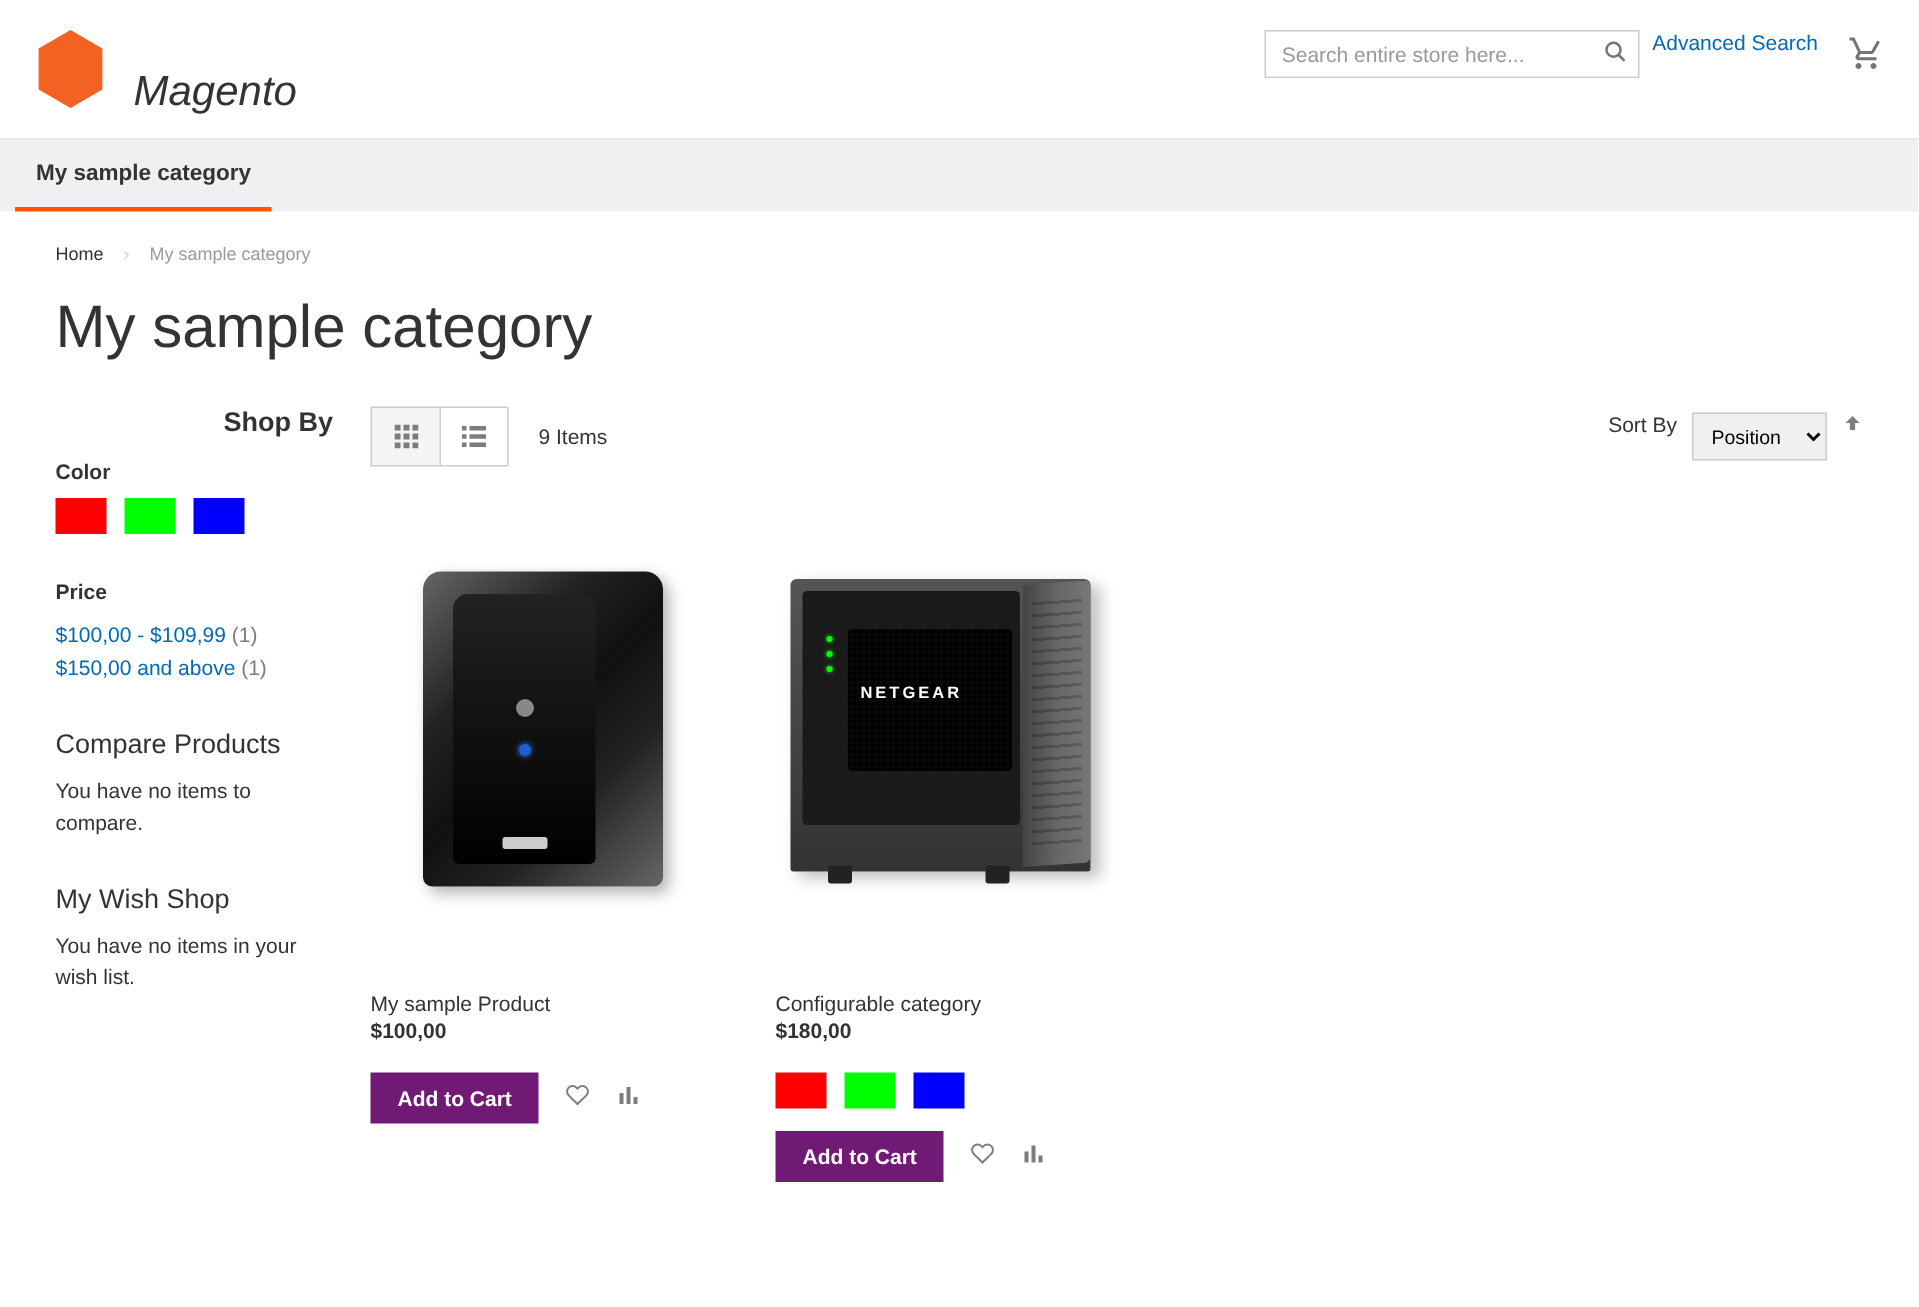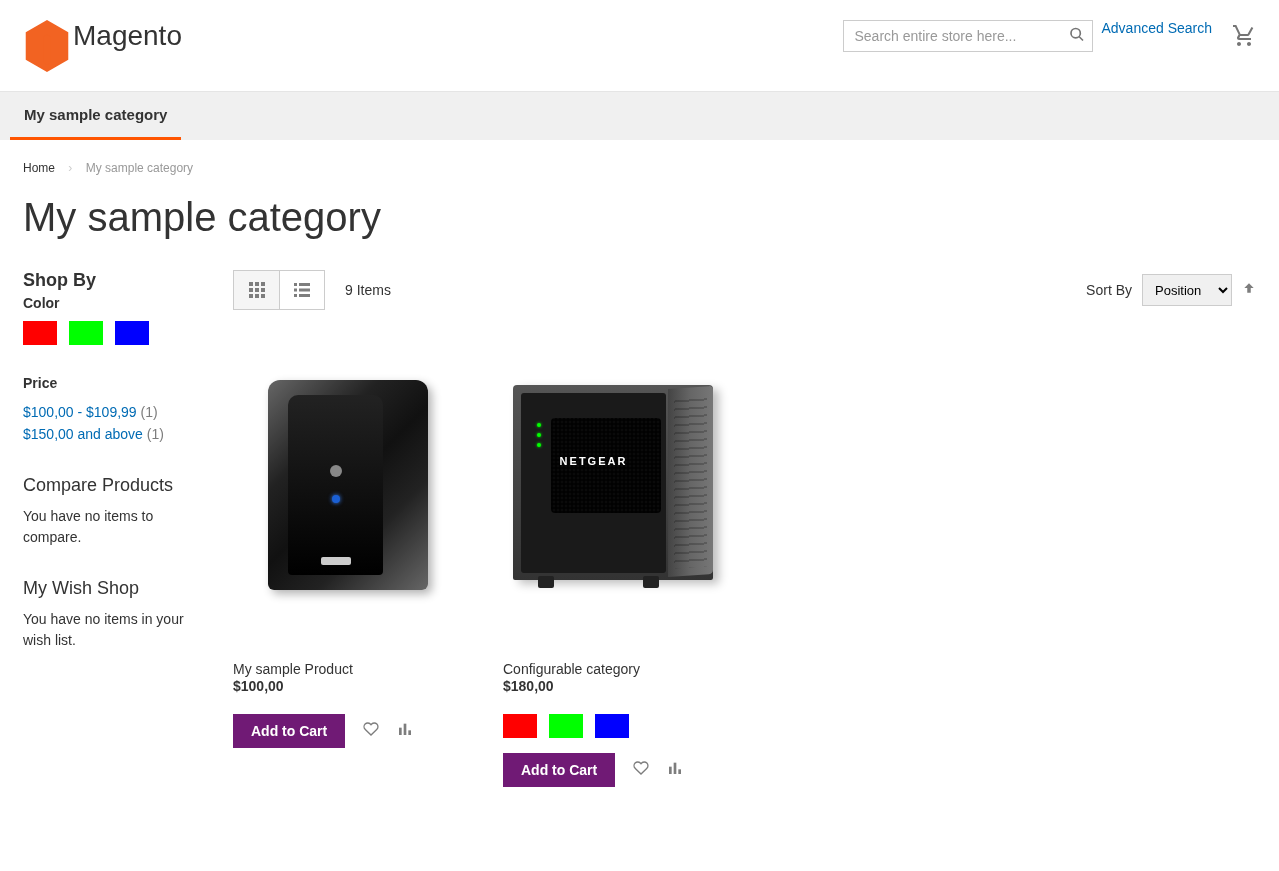--- a/index.html
+++ b/index.html
@@ -1,47 +1,47 @@
 <!DOCTYPE html>
 <html><head>
 <meta charset="utf-8">
 <style>
 * { margin: 0; padding: 0; box-sizing: border-box; }
 body { font-family: 'Helvetica Neue', Helvetica, Arial, sans-serif; color: #333; background: #fff; }
 a { text-decoration: none; color: #006bb4; }
 
 .header { padding: 20px 23px 15px; display: flex; justify-content: space-between; align-items: flex-start; }
-.logo { display: flex; align-items: flex-start; gap: 2px; }
+.logo { display: flex; align-items: flex-end; gap: 18px; font-style: italic; }
 .logo-icon svg { width: 48px; height: 52px; }
 .logo-text { font-size: 28px; color: #333; font-weight: 400; }
 
 .header-right { display: flex; align-items: flex-start; gap: 20px; }
 .search-wrap { display: flex; flex-direction: row; gap: 8px; justify-content: flex-end; }
 .search-box { position: relative; width: 250px; }
 .search-input { width: 100%; height: 32px; border: 1px solid #ccc; padding: 0 35px 0 10px; font-size: 14px; color: #333; }
 .search-input::placeholder { color: #999; }
 .search-btn { position: absolute; right: 8px; top: 50%; transform: translateY(-50%); background: none; border: none; cursor: pointer; color: #757575; }
 .adv-search { font-size: 14px; }
 .cart-icon { color: #757575; cursor: pointer; margin-top: 4px; }
 
 .nav-bar { background: #f0f0f0; border-top: 1px solid #e5e5e5; padding: 0 10px; }
 .nav-item { display: inline-block; padding: 14px 14px; font-weight: 700; font-size: 15px; color: #333; border-bottom: 3px solid #ff5501; }
 
-.main { max-width: 1280px; margin: 0 auto; padding: 15px 23px 40px; }
+.main { max-width: 1280px; margin: 0 auto; padding: 15px 37px 40px; }
 .breadcrumb { font-size: 12px; color: #999; padding: 6px 0 0; }
 .breadcrumb .home { color: #333; }
 .breadcrumb .sep { margin: 0 10px; color: #ccc; }
 
 .page-title { font-size: 40px; font-weight: 300; color: #333; margin: 20px 0 30px; }
 
 .columns { display: flex; gap: 25px; }
 .sidebar { width: 185px; flex-shrink: 0; }
 .content { flex: 1; }
 
-.shop-by { font-size: 18px; font-weight: 700; margin-bottom: 4px; }
+.shop-by { font-size: 18px; font-weight: 700; margin-bottom: 14px; text-align: right; }
 .filter-title { font-size: 14px; font-weight: 700; margin-bottom: 10px; }
 .swatch-row { display: flex; gap: 12px; margin-bottom: 30px; }
 .swatch { width: 34px; height: 24px; cursor: pointer; }
 .swatch-red { background: #ff0000; }
 .swatch-green { background: #00ff00; }
 .swatch-blue { background: #0000ff; }
 
 .price-list { list-style: none; margin-bottom: 30px; }
 .price-list li { padding: 3px 0; font-size: 14px; }
 .price-list .count { color: #7d7d7d; }
@@ -50,21 +50,21 @@
 .block-empty { font-size: 14px; color: #333; line-height: 1.5; margin-bottom: 30px; }
 
 .toolbar { display: flex; align-items: center; justify-content: space-between; margin-bottom: 30px; }
 .toolbar-left { display: flex; align-items: center; gap: 20px; }
 .view-modes { display: flex; border: 1px solid #ccc; }
 .view-mode { width: 45px; height: 38px; display: flex; align-items: center; justify-content: center; cursor: pointer; color: #7d7d7d; }
 .view-mode.active { background: #f5f5f5; }
 .view-mode + .view-mode { border-left: 1px solid #ccc; }
 .item-count { font-size: 14px; color: #333; }
 
-.toolbar-right { display: flex; align-items: center; gap: 10px; }
+.toolbar-right { display: flex; gap: 10px; }
 .sort-label { font-size: 14px; }
 .sort-select { height: 32px; border: 1px solid #ccc; padding: 0 8px; font-size: 13px; background: #f0f0f0; min-width: 90px; }
 .sort-dir { color: #7d7d7d; cursor: pointer; }
 
 .products { display: grid; grid-template-columns: repeat(4, 1fr); gap: 30px; }
 .product { }
 .product-img { width: 240px; height: 300px; display: flex; align-items: center; justify-content: center; margin-bottom: 20px; }
 .product-name { font-size: 14px; color: #333; margin-bottom: 10px; }
 .product-price { font-size: 14px; font-weight: 700; margin-bottom: 20px; }
 .product-swatches { display: flex; gap: 12px; margin-bottom: 15px; }
@@ -74,21 +74,21 @@
 
 .device1 { width: 170px; height: 220px; position: relative; }
 .device1-body { width: 160px; height: 210px; background: linear-gradient(135deg, #666 0%, #222 30%, #111 50%, #222 70%, #666 100%); border-radius: 12px 12px 6px 6px; position: relative; box-shadow: 4px 4px 10px rgba(0,0,0,0.3); }
 .device1-front { position: absolute; left: 20px; top: 15px; width: 95px; height: 180px; background: linear-gradient(180deg, #222, #000); border-radius: 10px 10px 4px 4px; }
 .device1-dot1 { position: absolute; left: 50%; top: 70px; transform: translateX(-50%); width: 12px; height: 12px; background: #888; border-radius: 50%; }
 .device1-dot2 { position: absolute; left: 50%; top: 100px; transform: translateX(-50%); width: 8px; height: 8px; background: #1a5fd4; border-radius: 50%; box-shadow: 0 0 4px #3a7ff4; }
 .device1-usb { position: absolute; left: 50%; bottom: 10px; transform: translateX(-50%); width: 30px; height: 8px; background: #ccc; border-radius: 2px; }
 
 .device2 { width: 220px; height: 210px; position: relative; }
 .device2-body { width: 200px; height: 195px; background: linear-gradient(180deg, #555, #333); position: relative; border-radius: 4px 4px 2px 2px; box-shadow: 6px 4px 10px rgba(0,0,0,0.25); }
-.device2-front { position: absolute; left: 8px; top: 8px; width: 145px; height: 180px; background: #1a1a1a; border-radius: 3px; }
+.device2-front { position: absolute; left: 8px; top: 8px; width: 145px; height: 156px; background: #1a1a1a; border-radius: 3px; }
 .device2-mesh { position: absolute; left: 30px; top: 25px; width: 110px; height: 95px; background: repeating-linear-gradient(0deg, #111 0px, #111 2px, #333 2px, #333 4px), repeating-linear-gradient(90deg, #111 0px, #111 2px, #333 2px, #333 4px); background-blend-mode: multiply; border-radius: 4px; }
 .device2-label { position: absolute; left: 50%; top: 62px; transform: translateX(-50%); color: #fff; font-size: 11px; font-weight: bold; letter-spacing: 2px; z-index: 2; }
 .device2-led { position: absolute; left: 16px; top: 30px; width: 4px; height: 4px; background: #0f0; border-radius: 50%; box-shadow: 0 0 3px #0f0; }
 .device2-side { position: absolute; right: 0; top: 4px; width: 45px; height: 188px; background: linear-gradient(90deg, #444, #666, #777); transform: skewY(-4deg); transform-origin: left; border-radius: 0 4px 4px 0; }
 .device2-side::before { content: ''; position: absolute; inset: 8px 6px; background: repeating-linear-gradient(0deg, transparent 0, transparent 6px, rgba(0,0,0,0.2) 6px, rgba(0,0,0,0.2) 8px); }
 .device2-foot1 { position: absolute; left: 25px; bottom: -8px; width: 16px; height: 12px; background: #222; border-radius: 2px; }
 .device2-foot2 { position: absolute; left: 130px; bottom: -8px; width: 16px; height: 12px; background: #222; border-radius: 2px; }
 </style>
 </head>
 <body>

